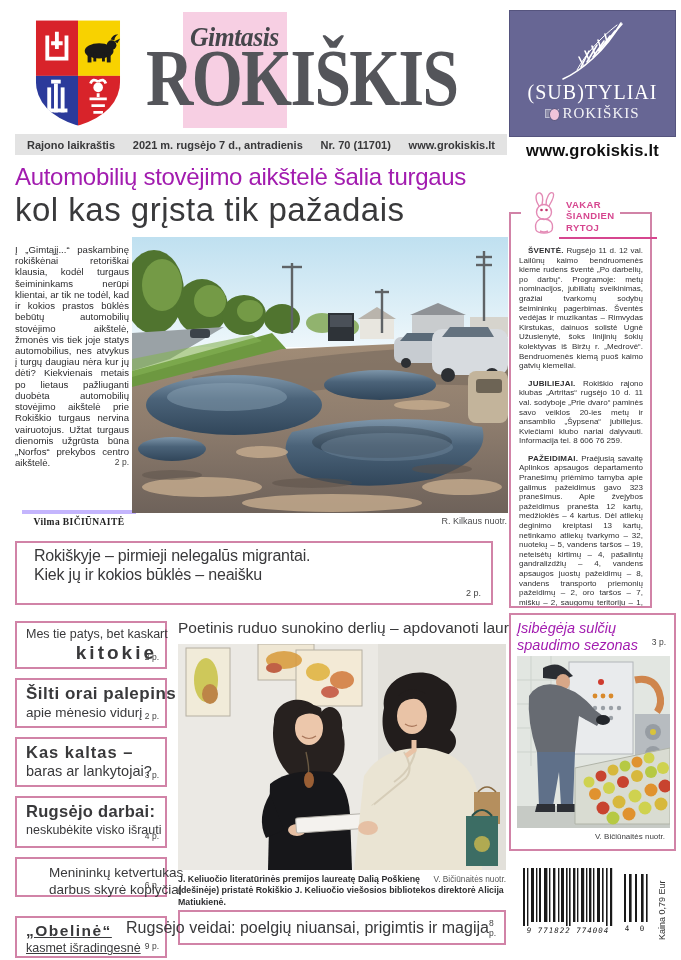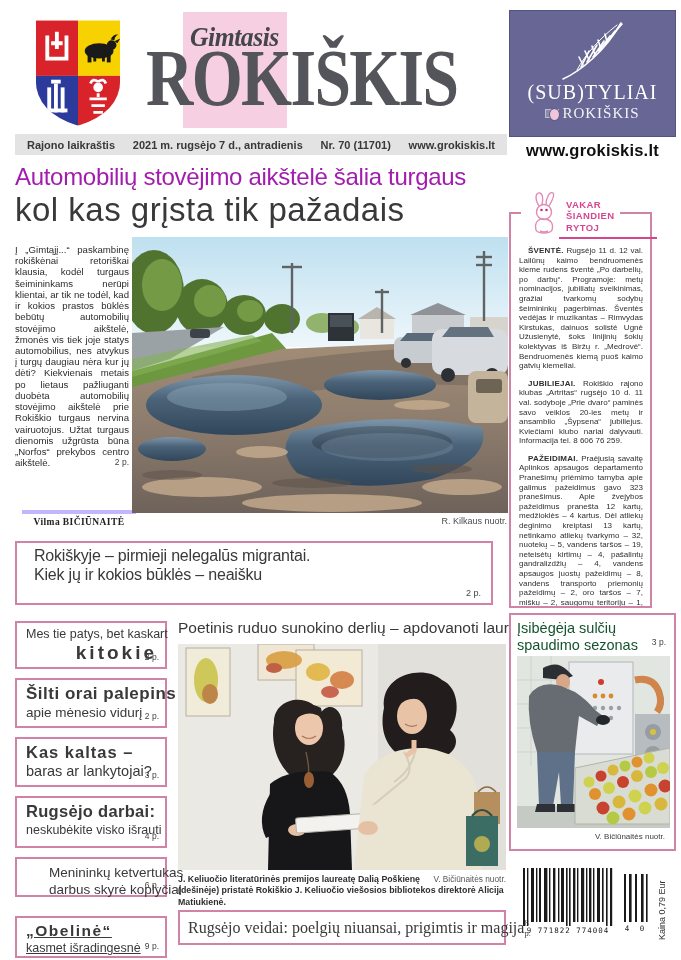--- a/index.html
+++ b/index.html
@@ -82,33 +82,33 @@
   .t4 { top:796px; height:52px; } .t4 .l1{font-size:16.5px; font-weight:bold; letter-spacing:0.3px;} .t4 .l2{font-size:12.5px; margin-top:3px;}
   .t5 { top:857px; height:40px;padding-left:32px; } .t5 .l1{font-size:13.5px; margin-top:2px;} .t5 .l2{font-size:13.5px; margin-top:2px;}
   .t6 { top:916px; height:42px;text-decoration:underline; } .t6 .l1{font-size:15.5px; font-weight:bold; letter-spacing:1.5px;} .t6 .l2{font-size:12.5px; margin-top:2px;}
   
   .awards-head { position:absolute; left:178px; top:619px; width:328px; display:flex; justify-content:space-between; align-items:baseline; }
   .awards-head .ht { font-size:15.5px; color:#39393b; white-space:nowrap; }
   .awards-head .pref { font-size:8.5px; color:#444; }
   .awards-photo { position:absolute; left:178px; top:644px; width:328px; height:226px; }
   .awards-caption { position:absolute; left:178px; top:874px; width:328px; font-size:8.8px; font-weight:bold; line-height:1.3; color:#2e2e30; }
   .awards-caption .credit { float:right; font-weight:normal; font-size:8.3px; color:#555; }
-  .faces { left:178px; top:910px; width:328px; height:35px; display:flex; align-items:center; justify-content:flex-start; padding:0 8px;font-family:Liberation Serif, serif; }
+  .faces { left:178px; top:910px; width:328px; height:35px; display:flex; align-items:center; justify-content:flex-end; padding:0 8px; }
   .faces .ht { font-size:16px; color:#39393b; white-space:nowrap; }
   .faces .pref { font-size:8.5px; color:#444; }
   
   .juice { left:509px; top:613px; width:167px; height:238px; padding:5px 6px; }
-  .juice .jl { display:block; font-size:14.5px; line-height:1.15; color:#14532d; white-space:nowrap; }
+  .juice .jl { display:block; font-size:14.5px; line-height:1.15; color:#a21caf; white-space:nowrap;font-style:italic; }
   .juice .pref { position:absolute; right:8px; top:22px; font-size:8.5px; color:#444; }
   .juice-photo { margin-top:3px; width:153px; height:172px; display:block; }
   .juice .credit { position:absolute; right:9px; bottom:8px; font-size:8px; color:#3d3d3f; }
   
   .barcode-wrap { position:absolute; left:521px; top:868px; width:158px; height:78px; }
   .bc-main { position:absolute; left:0; top:0; }
-  .bc-digits { position:absolute; left:0; top:58px; width:94px; text-align:center; font-family:"DejaVu Sans Mono",monospace; font-size:7.5px; color:#222; letter-spacing:1px; }
+  .bc-digits { position:absolute; left:0; top:58px; width:94px; text-align:center; font-family:"DejaVu Sans Mono",monospace; font-size:7.5px; color:#222; letter-spacing:1px;font-style:italic; }
   .bc-addon { position:absolute; left:102px; top:6px; }
   .bc-addon-digits { position:absolute; left:102px; top:56px; width:26px; text-align:center; font-family:"DejaVu Sans Mono",monospace; font-size:7.5px; color:#222; letter-spacing:3px; }
   .bc-price { position:absolute; left:136px; top:0px; height:72px; writing-mode:vertical-rl; transform:rotate(180deg); font-size:9px; color:#333; }
 </style>
 </head>
 <body>
 
 <div class="page">
 
   <svg class="coat" viewBox="0 0 100 118">

